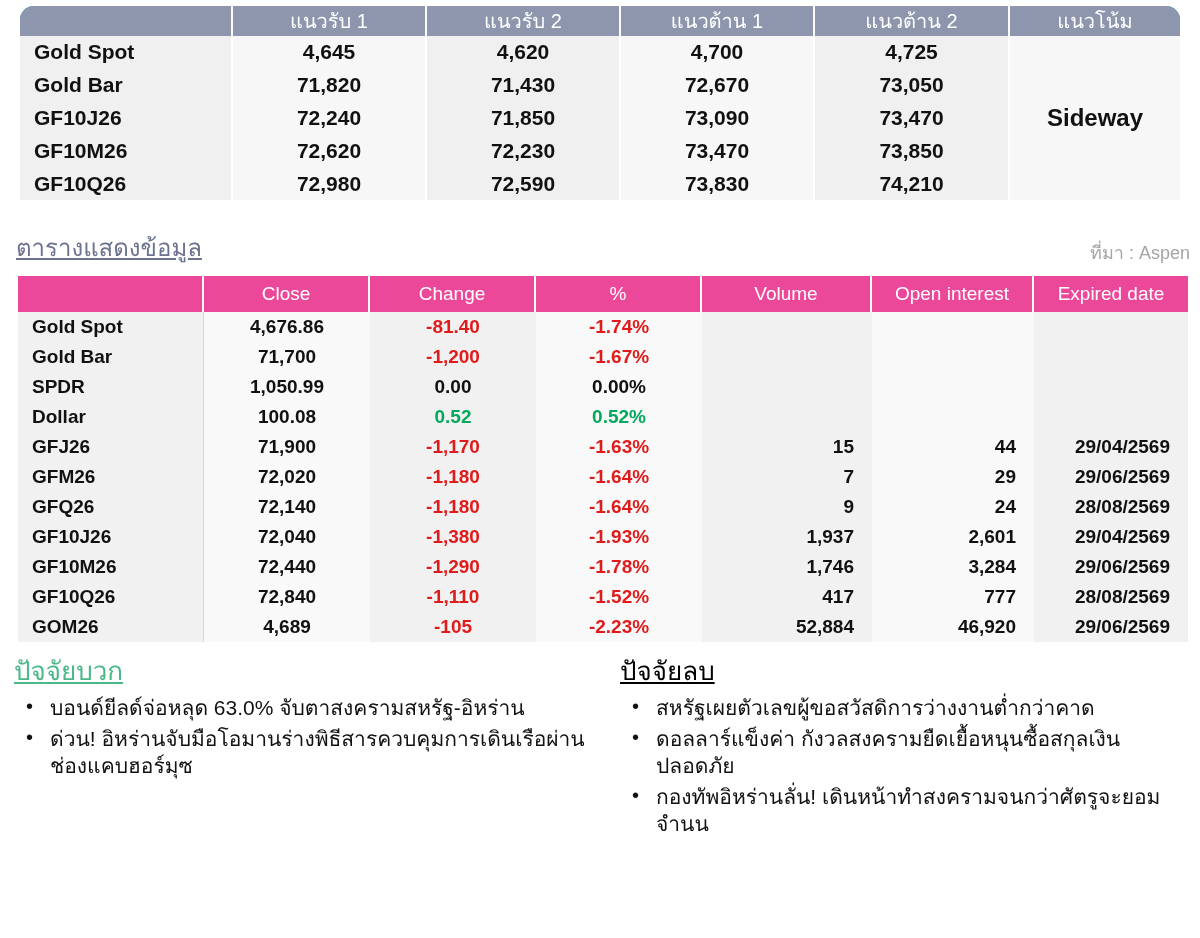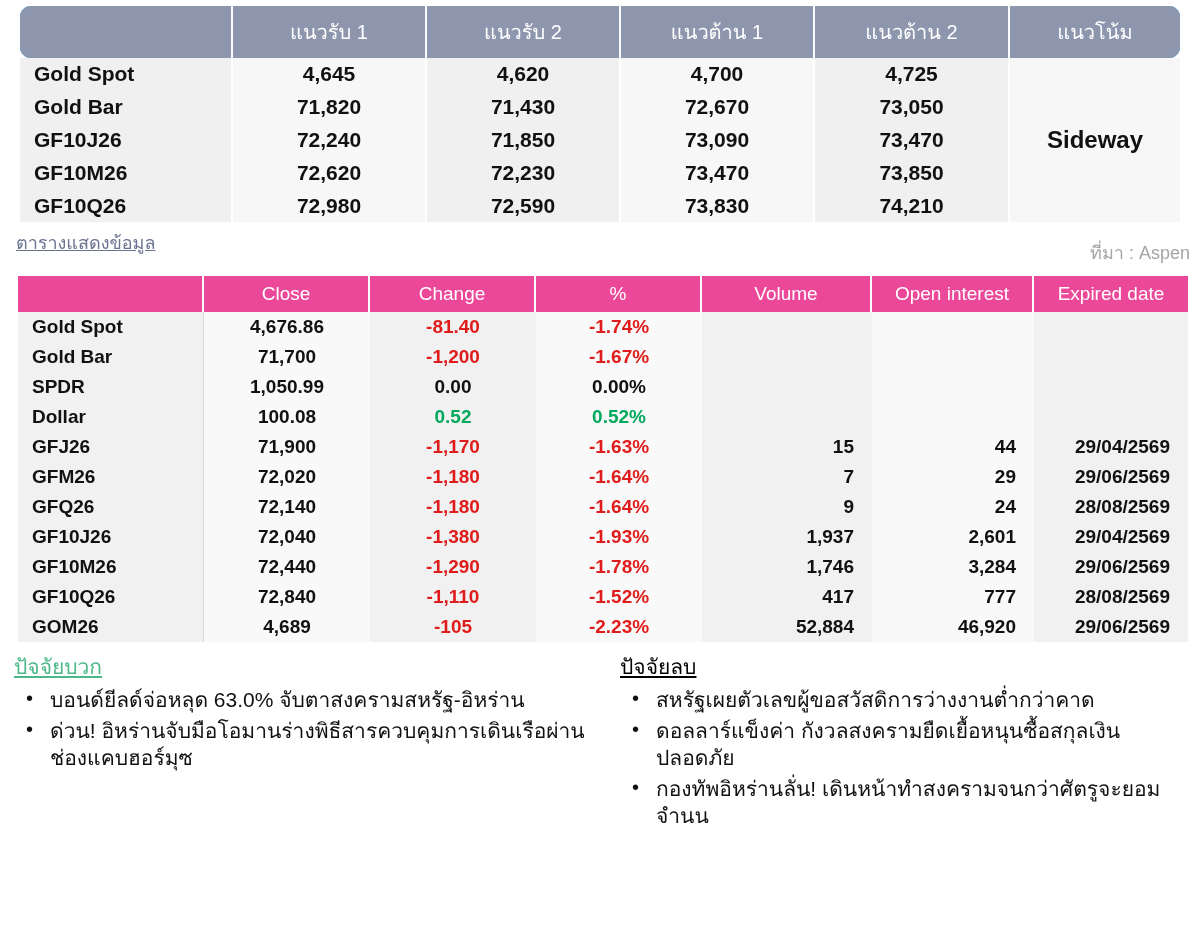--- a/index.html
+++ b/index.html
@@ -9,26 +9,25 @@
     font-family: "Liberation Sans", "DejaVu Sans", sans-serif;
     overflow: hidden;
   }
 
   
   .t1 {
     position: absolute; left: 20px; top: 6px;
     width: 1160px; height: 206px;
   }
   .t1-head {
-    display: flex; height: 52px;
+    display: flex; height: 30px;
     background: #0ea5e9;
     border-top-left-radius: 14px;
     border-top-right-radius: 14px;
     overflow: hidden;
-    border-radius: 11px;
   }
   .t1-head > div {
     color: #ffffff; font-size: 20px;
     display: flex; align-items: center; justify-content: center;
     border-right: 2px solid #fbfbfb;
     background: #8e96ae;
   }
   .t1-head > div:last-child { border-right: none; }
   .t1-body { display: flex; height: 164px; }
   .t1-col {
@@ -51,21 +50,21 @@
   .c-name  { width: 213px; }
   .c-s1    { width: 194px; }
   .c-s2    { width: 194px; }
   .c-r1    { width: 194px; }
   .c-r2    { width: 195px; }
   .c-trend { width: 170px; }
 
   
   .sec-title {
     position: absolute; left: 16px; top: 228px;
-    font-size: 18px; color: #6b7390;
+    font-size: 24px; color: #6b7390;
     text-decoration: underline; white-space: nowrap;
   }
   .src-note {
     position: absolute; right: 10px; top: 238px;
     font-size: 18px; color: #a5a5a5;
   }
 
   
   .t2 { position: absolute; left: 18px; top: 276px; width: 1170px; }
   .t2-head { display: flex; height: 36px; background: #8e96ae; }
@@ -98,21 +97,21 @@
   .d-vol { width: 170px; }
   .d-oi { width: 162px; }
   .d-exp { width: 154px; }
 
   
   .factors { position: absolute; left: 0; top: 650px; width: 1200px; }
   .fcol { position: absolute; top: 0; }
   .fcol.left  { left: 14px;  width: 580px; }
   .fcol.right { left: 620px; width: 570px; }
   .fhead {
-    font-size: 21px; text-decoration: underline;
+    font-size: 26px; text-decoration: underline;
     margin-bottom: 4px; white-space: nowrap;
   }
   .fhead.green { color: #4bb888; }
   .fhead.pink  { color: #000000; }
   .flist { list-style: none; }
   .flist li {
     position: relative; padding-left: 36px;
     font-size: 21px; color: #111111;
     line-height: 1.28; margin-bottom: 4px;
   }

